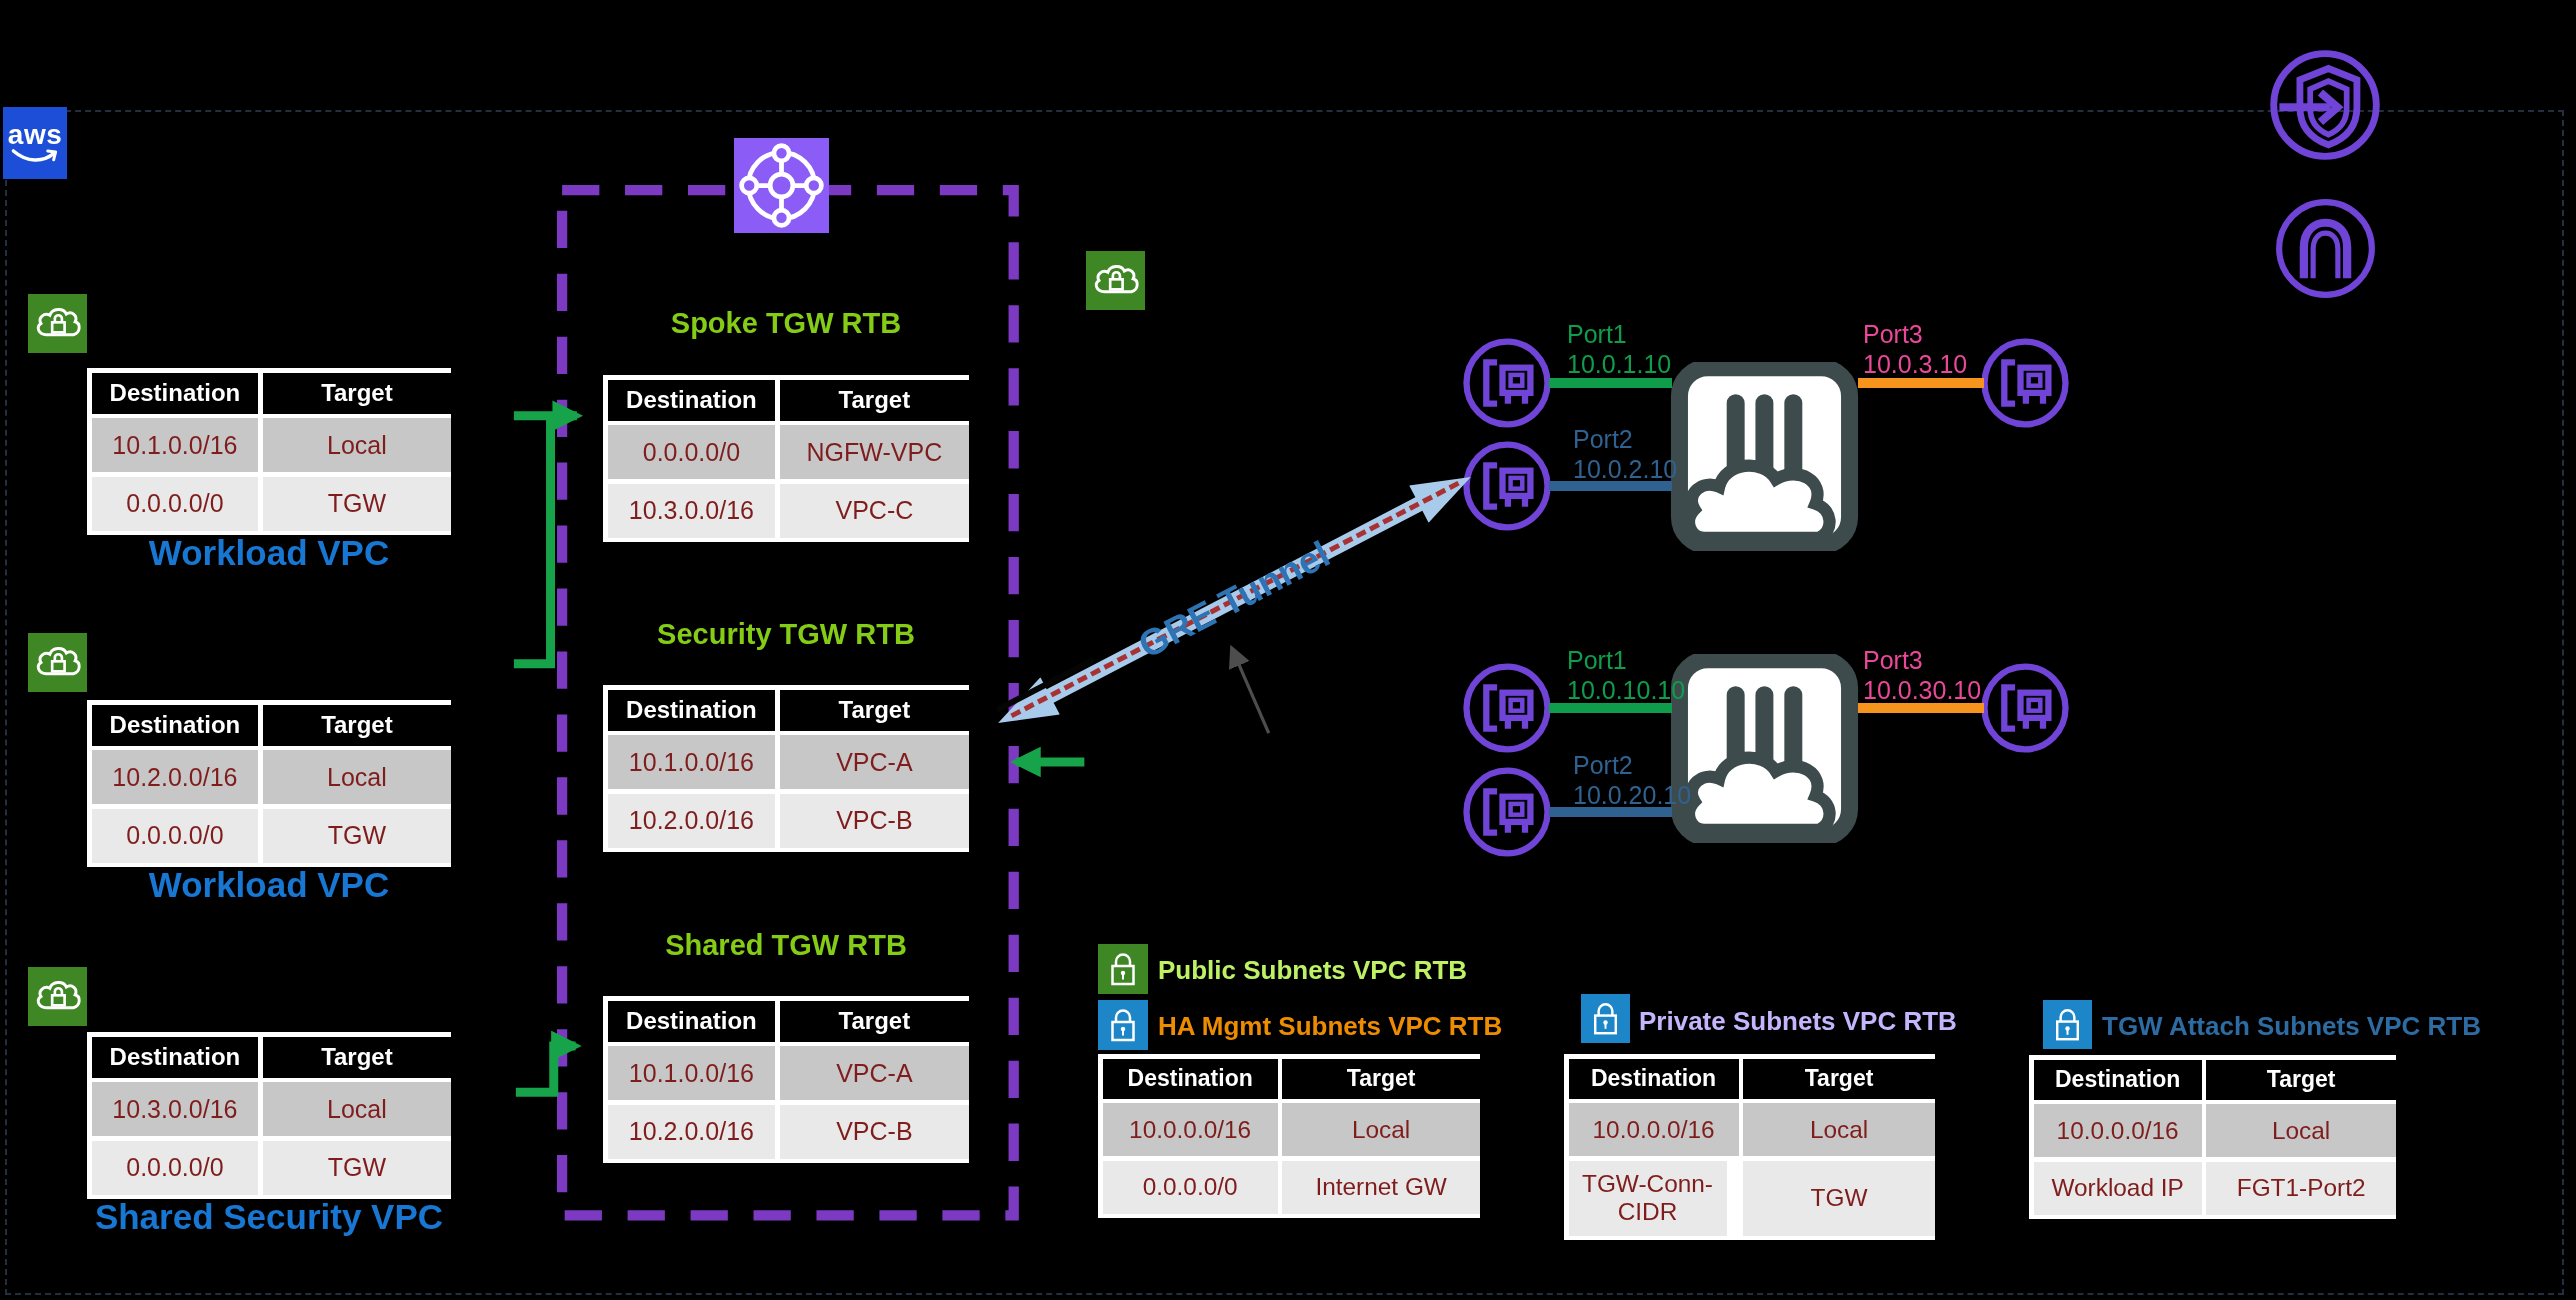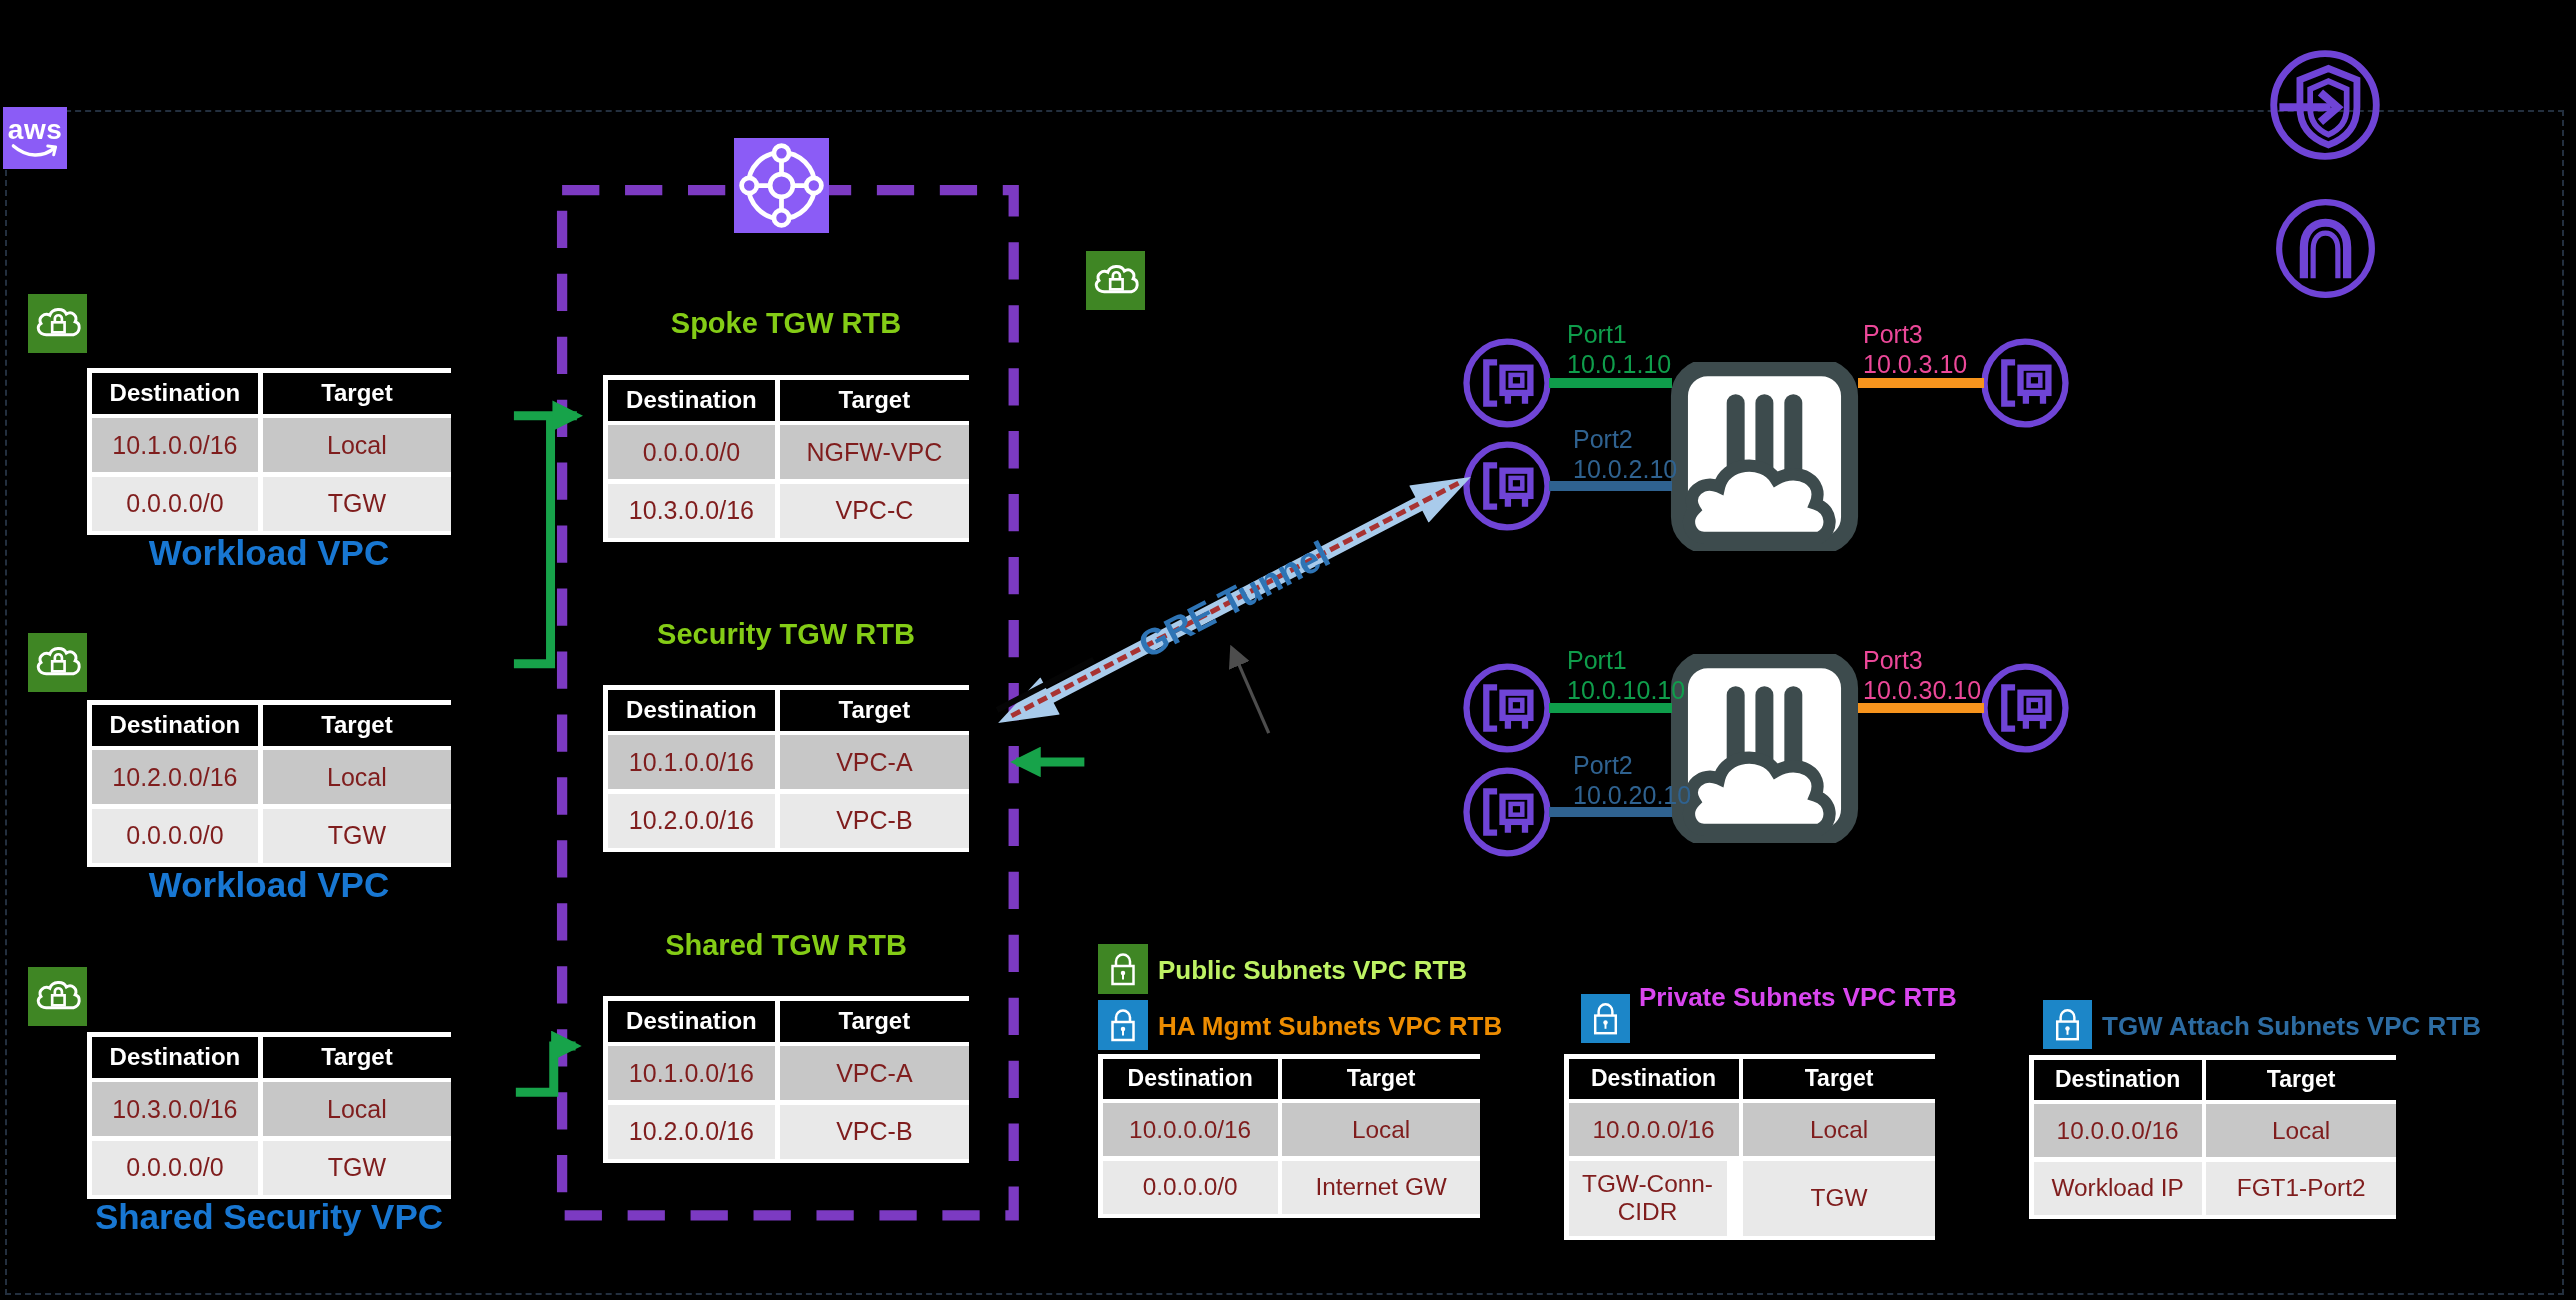--- a/index.html
+++ b/index.html
@@ -5,21 +5,21 @@
   html,body{margin:0;padding:0;background:#000;}
   body{width:2576px;height:1301px;position:relative;overflow:hidden;
        font-family:"Liberation Sans", sans-serif;}
   .abs{position:absolute;}
 
   
   #aws-cloud-border{left:5.1px;top:110px;width:2555px;height:1181px;
     border:2.6px dashed #232F3E;}
 
   
-  #aws-logo{left:3.2px;top:107px;width:64px;height:62px;background:#8b5cf6;
+  #aws-logo{left:3.2px;top:107px;width:64px;height:72px;background:#1d4ed8;
     display:flex;flex-direction:column;align-items:center;justify-content:center;}
   #aws-logo .t{color:#fff;font-weight:bold;font-size:28px;line-height:26px;letter-spacing:0.6px;}
 
   
   .rtb{background:#fff;padding:4.5px;display:grid;grid-template-columns:47% 53%;gap:4.5px;box-sizing:border-box;}
   .rtb .h{background:#000;color:#fff;font-weight:bold;font-size:24px;display:flex;align-items:center;justify-content:center;height:41px;}
   .rtb .c{font-size:25px;color:#7f1d1d;display:flex;align-items:center;justify-content:center;text-align:center;min-height:54px;padding:1.3px 3.9px;box-sizing:border-box;overflow-wrap:break-word;word-break:normal;}
   .rtb .r1{background:#C7C7C7;}
   .rtb .r2{background:#E9E9E9;}
   .rtb .c{max-width:100%;}
@@ -49,21 +49,21 @@
   .small-rtb .c{font-size:24.4px;min-height:53px;}
 
   
   .lock-sq{width:50px;height:50px;}
   .rtb-title{font-weight:bold;font-size:26px;white-space:nowrap;}
   #pub-lock{left:1098px;top:944px;}
   #pub-title{left:1158px;top:955px;color:#bef264;}
   #ha-lock{left:1098px;top:1000px;}
   #ha-title{left:1158px;top:1011px;color:#ED8C00;}
   #priv-lock{left:1581px;top:994px;width:49px;height:49px;}
-  #priv-title{left:1639px;top:982px;color:#d946ef;}
+  #priv-title{left:1639px;top:1006px;color:#c4b5fd;}
   #tgwa-lock{left:2043px;top:1000px;width:49px;height:49px;}
   #tgwa-title{left:2102px;top:1011px;color:#2D6CA2;}
 
   
   .vpc-icon{width:59px;height:59px;}
   #vpc1{left:28px;top:294px;}
   #vpc2{left:28px;top:633px;}
   #vpc3{left:28px;top:967px;}
   #vpc4{left:1086px;top:251px;}
   #tgw-icon{left:734px;top:138px;width:95px;height:95px;z-index:6;}

